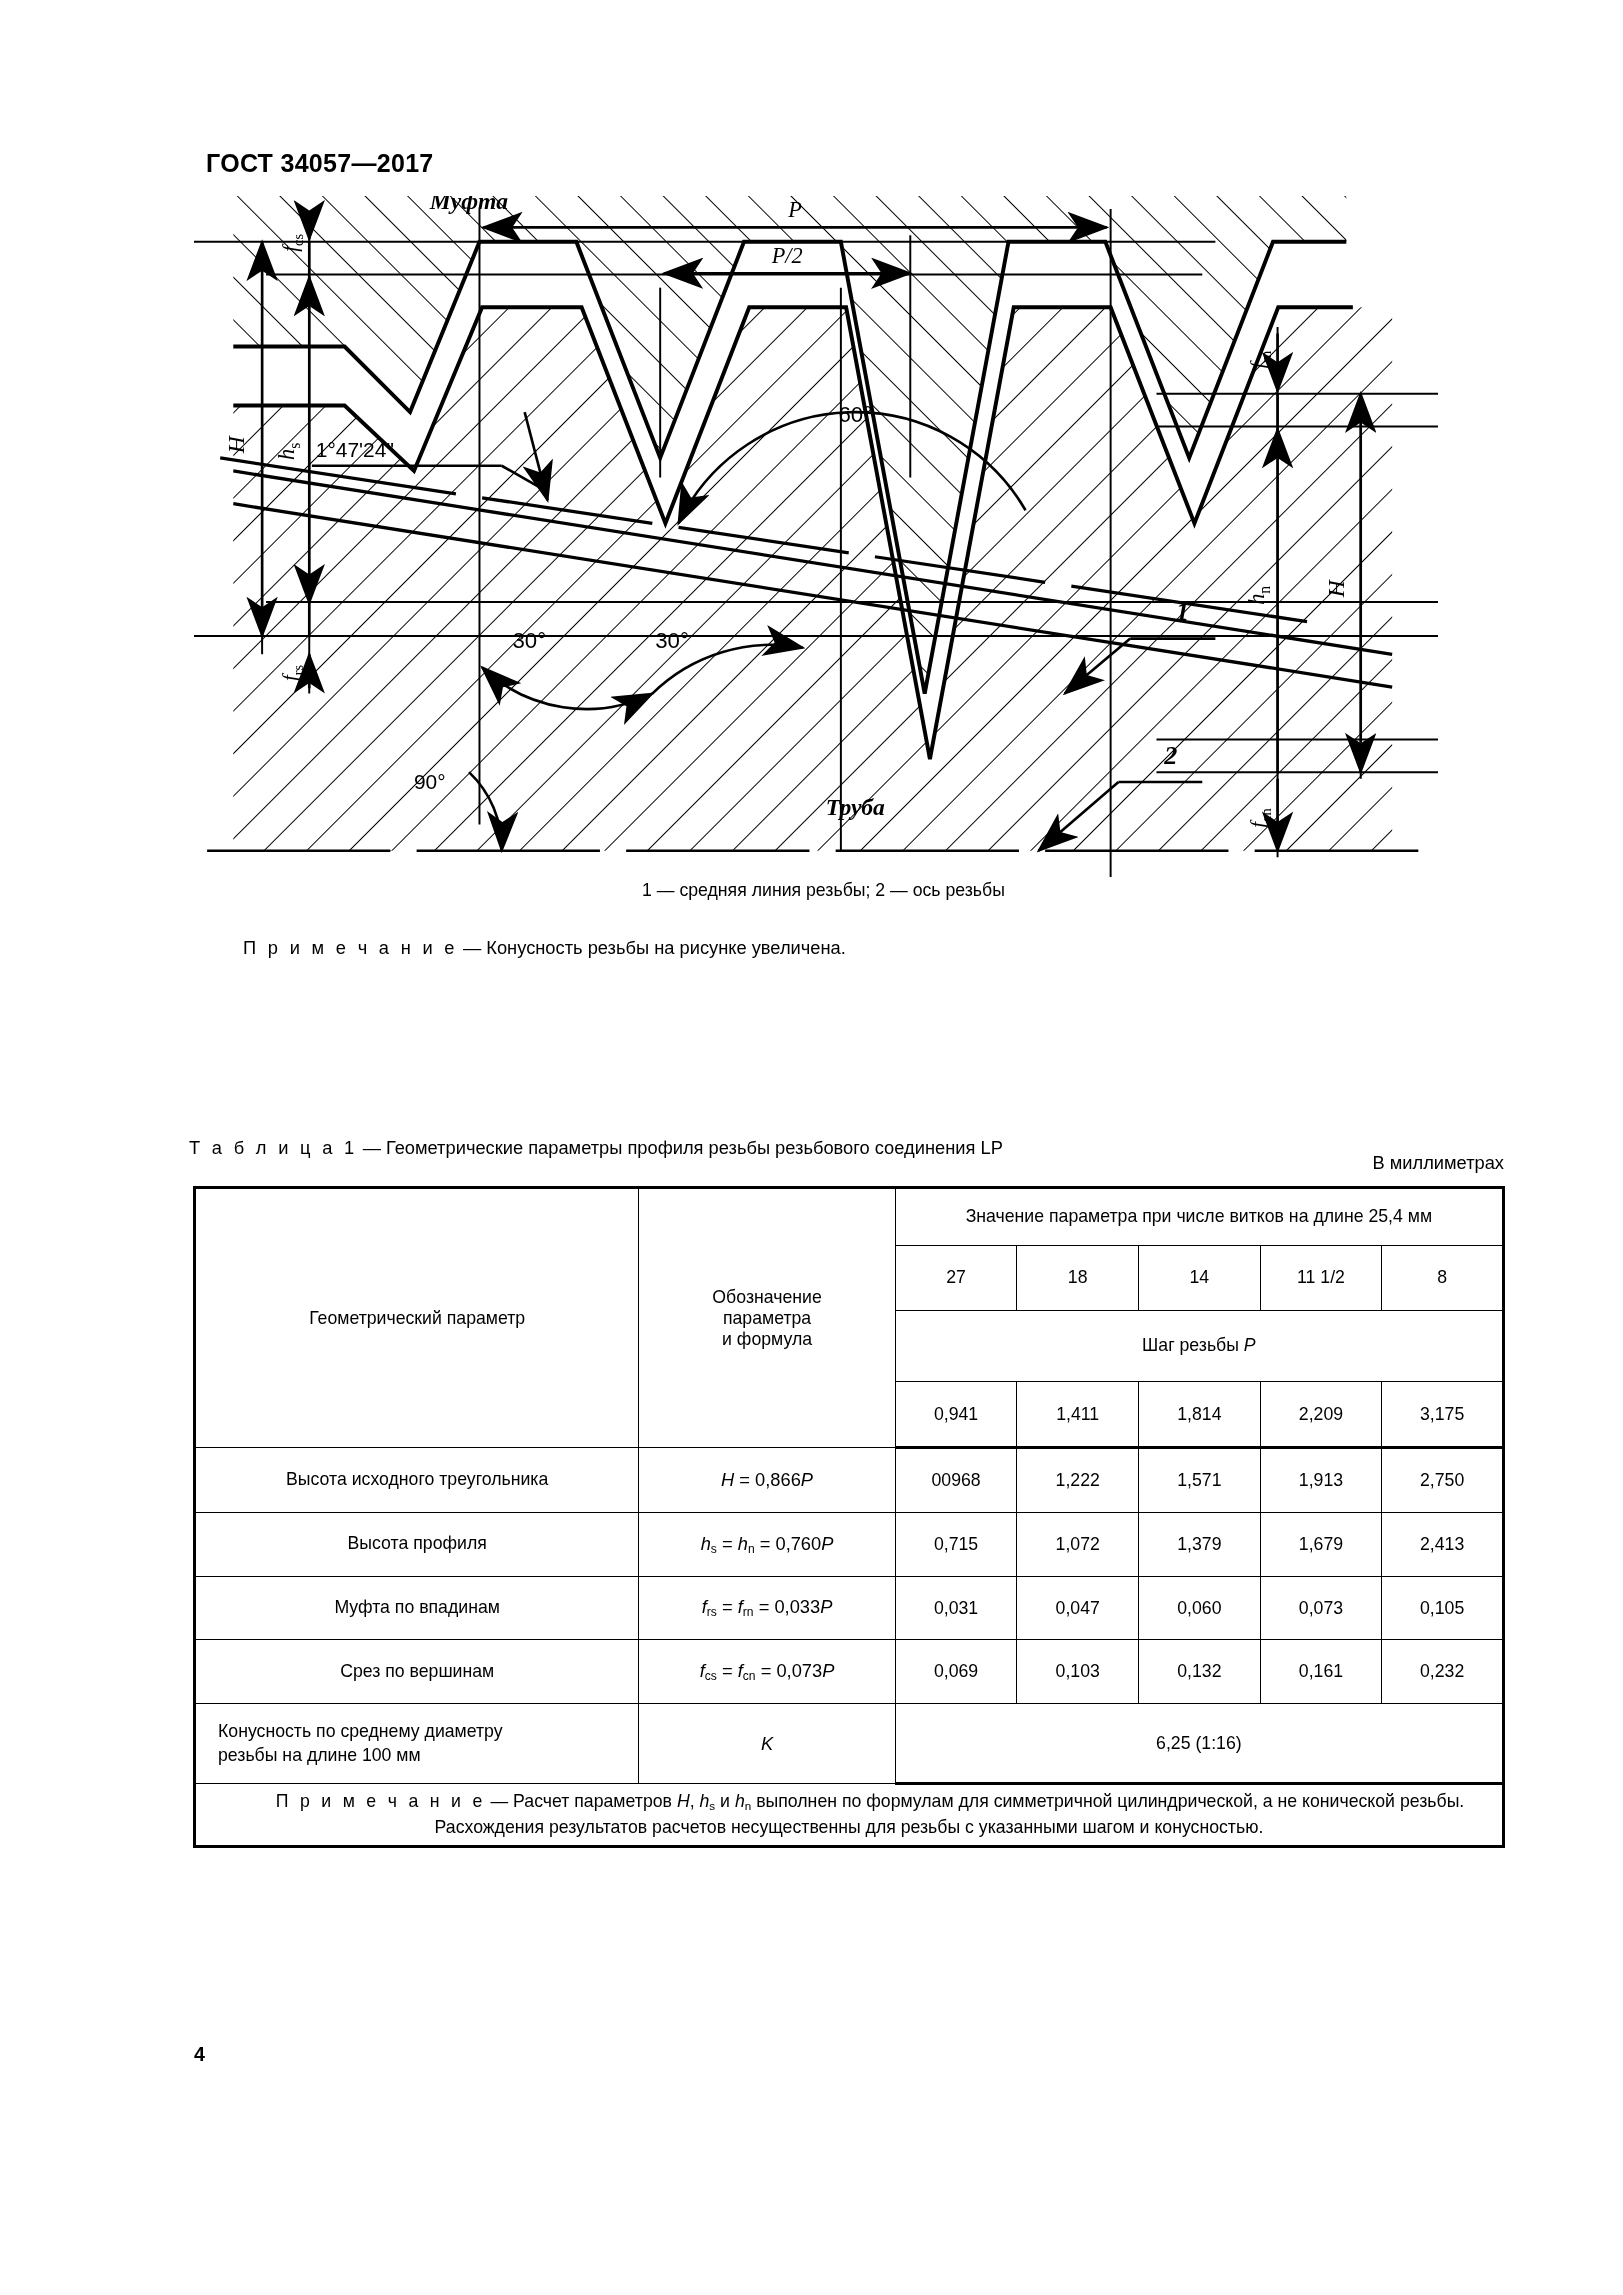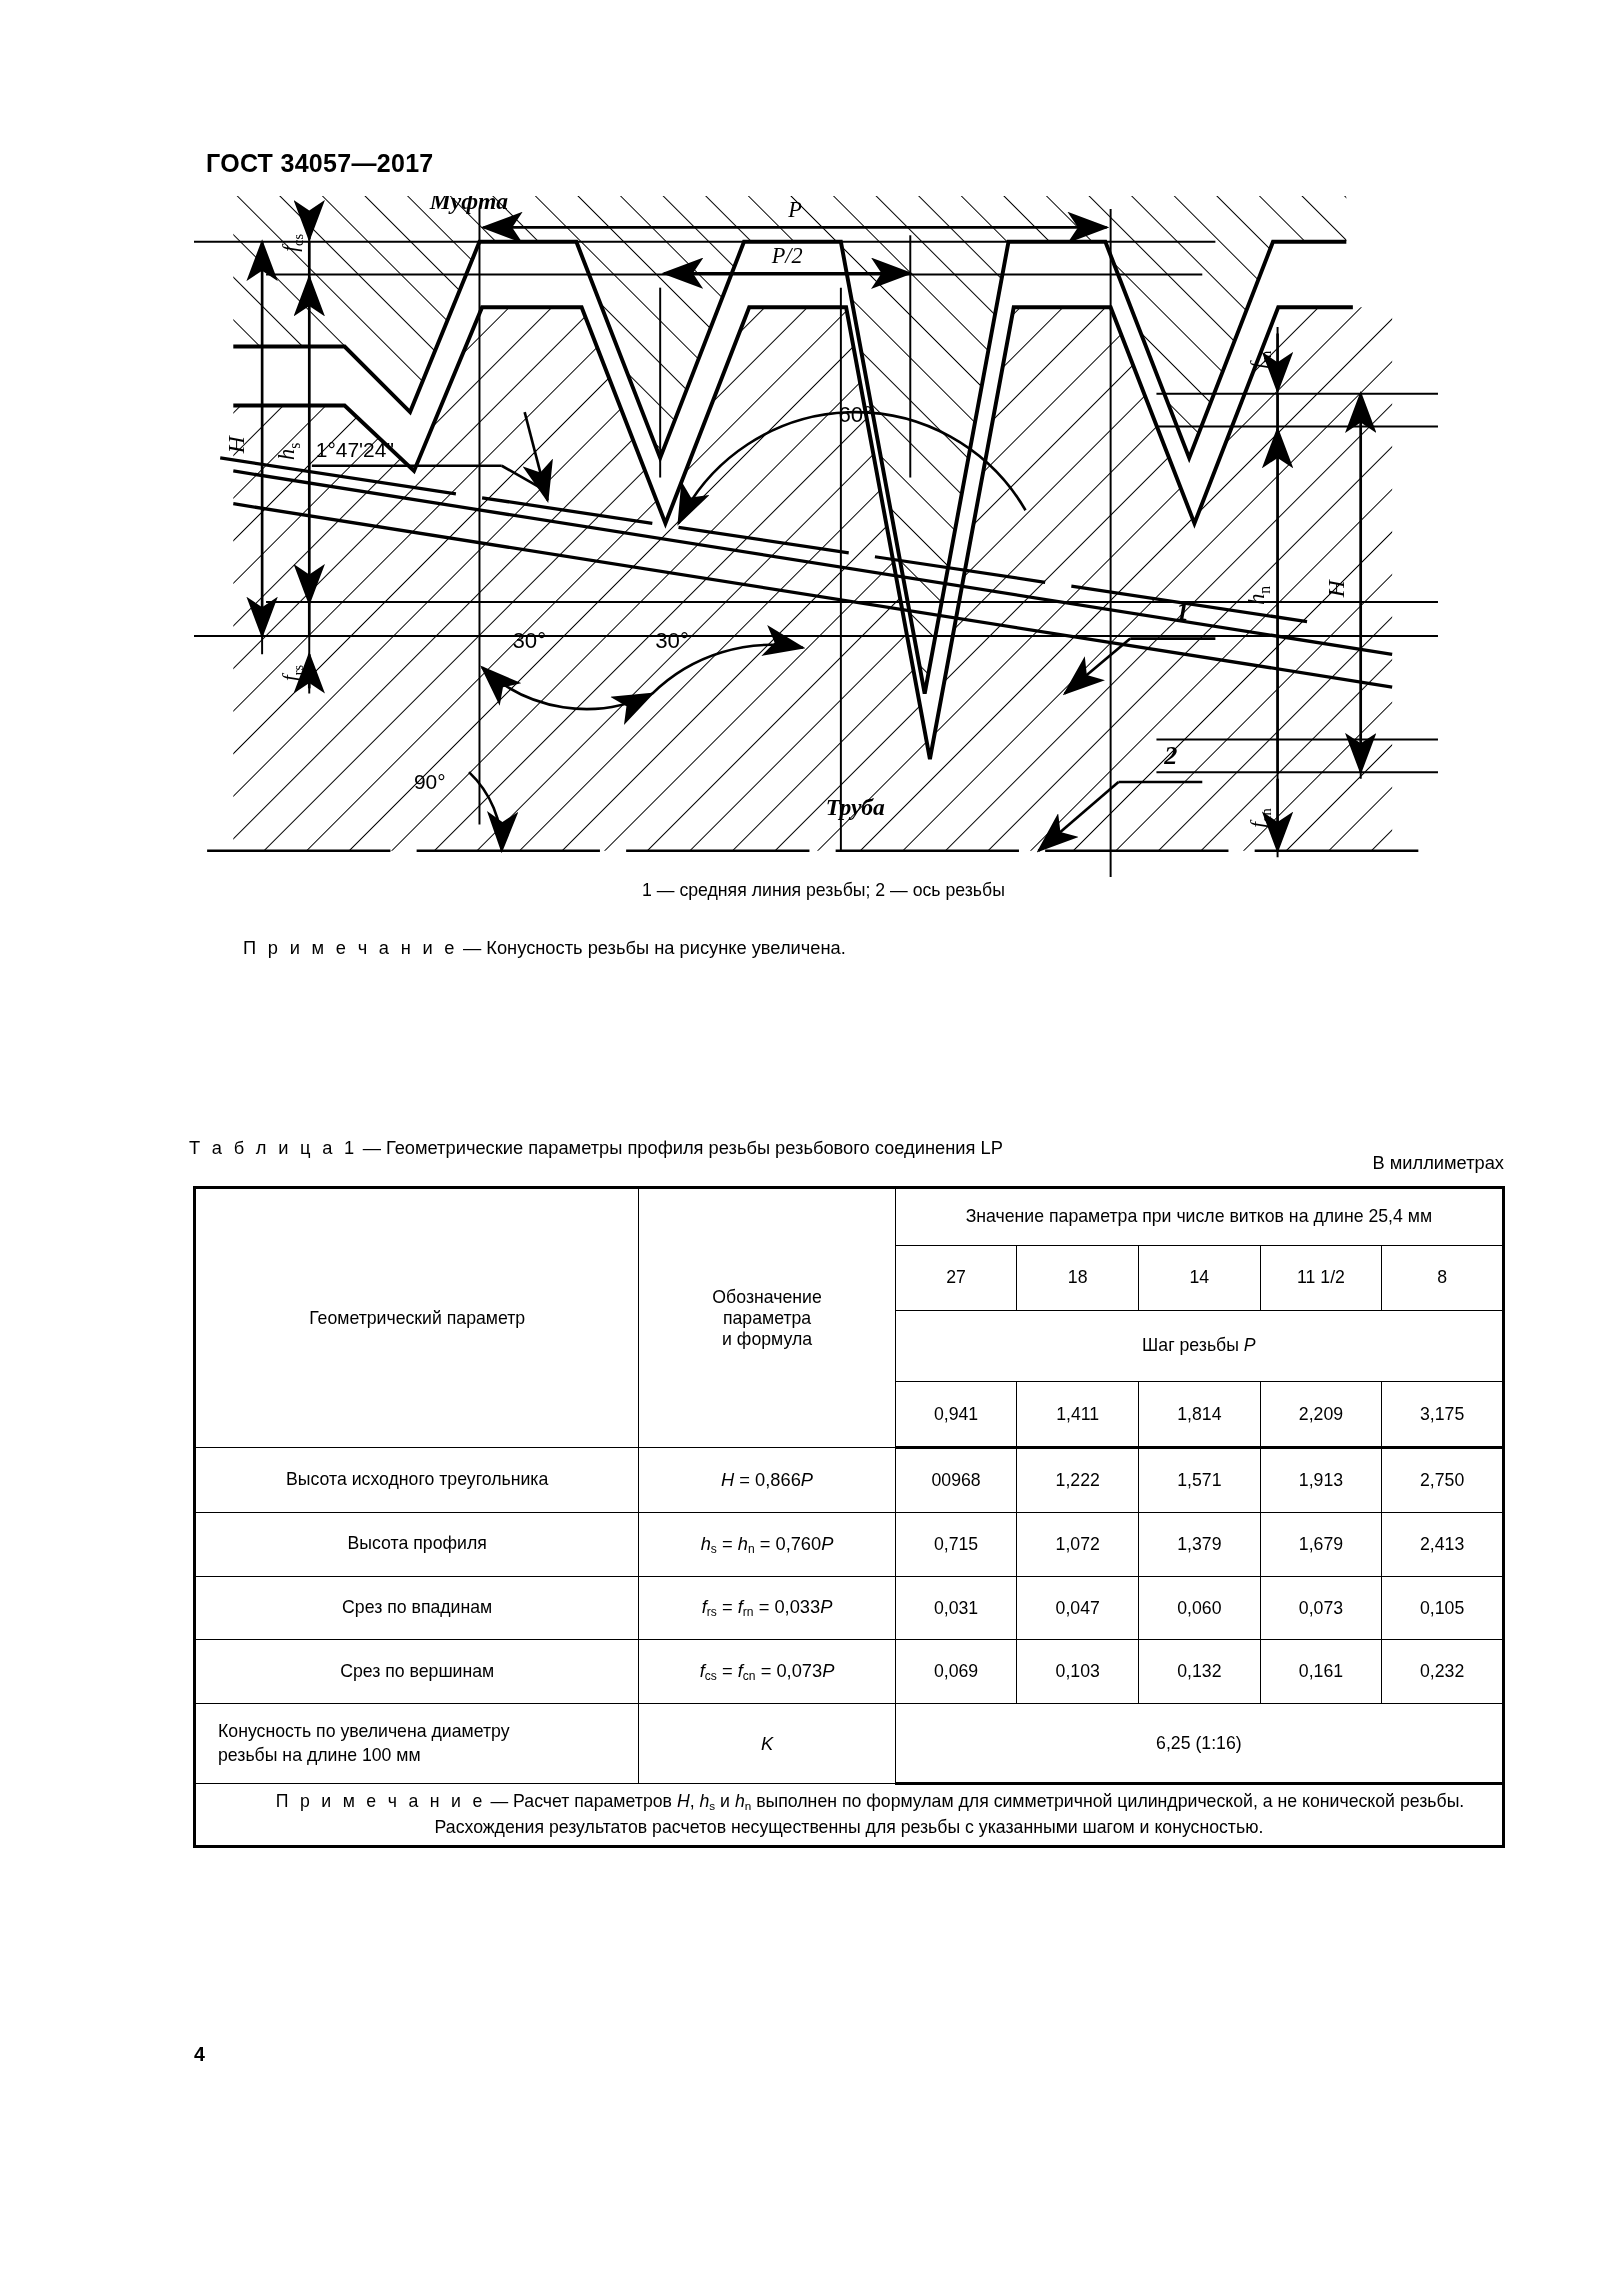--- a/index.html
+++ b/index.html
@@ -318,41 +318,41 @@
       <tr class="row-tall">
         <td class="c1 thick-left param-name">Высота профиля</td>
         <td class="c2 formula"><i>h</i><sub>s</sub> = <i>h</i><sub>n</sub> = 0,760<i>P</i></td>
         <td class="cv">0,715</td>
         <td class="cv">1,072</td>
         <td class="cv">1,379</td>
         <td class="cv">1,679</td>
         <td class="cv thick-right">2,413</td>
       </tr>
       <tr class="row-tall">
-        <td class="c1 thick-left param-name">Срез по впадинам</td>
+        <td class="c1 thick-left param-name">Муфта по впадинам</td>
         <td class="c2 formula"><i>f</i><sub>rs</sub> = <i>f</i><sub>rn</sub> = 0,033<i>P</i></td>
         <td class="cv">0,031</td>
         <td class="cv">0,047</td>
         <td class="cv">0,060</td>
         <td class="cv">0,073</td>
         <td class="cv thick-right">0,105</td>
       </tr>
       <tr class="row-tall">
         <td class="c1 thick-left param-name">Срез по вершинам</td>
         <td class="c2 formula"><i>f</i><sub>cs</sub> = <i>f</i><sub>cn</sub> = 0,073<i>P</i></td>
         <td class="cv">0,069</td>
         <td class="cv">0,103</td>
         <td class="cv">0,132</td>
         <td class="cv">0,161</td>
         <td class="cv thick-right">0,232</td>
       </tr>
 
       <tr>
         <td class="c1 thick-left param-name" style="height:71px; text-align:left; padding-left:22px">
-          <div>Конусность по увеличена диаметру</div>
+          <div>Конусность по среднему диаметру</div>
           <div>резьбы на длине 100 мм</div>
         </td>
         <td class="c2 formula"><i>K</i></td>
         <td class="thick-right thick-bot" colspan="5">6,25 (1:16)</td>
       </tr>
 
       <tr>
         <td class="note-cell thick-left thick-right thick-bot" colspan="7">
           <span style="display:inline-block; width:42px"></span><span class="sp">П р и м е ч а н и е</span><span> — Расчет параметров <i>H</i>, <i>h</i><sub>s</sub> и <i>h</i><sub>n</sub> выполнен по формулам для симметричной цилиндрической, а не конической резьбы. Расхождения результатов расчетов несущественны для резьбы с указанными шагом и конусностью.</span>
         </td>

